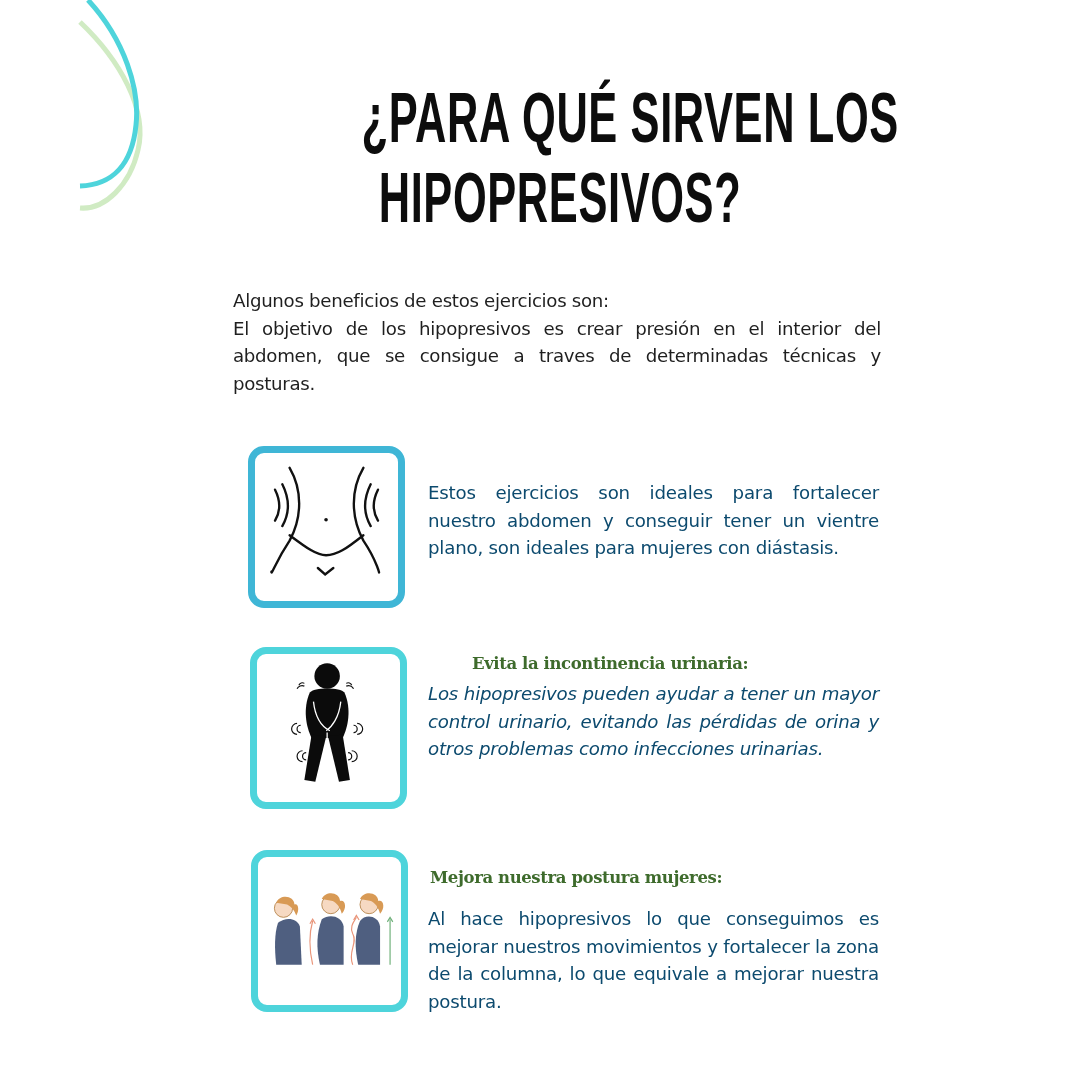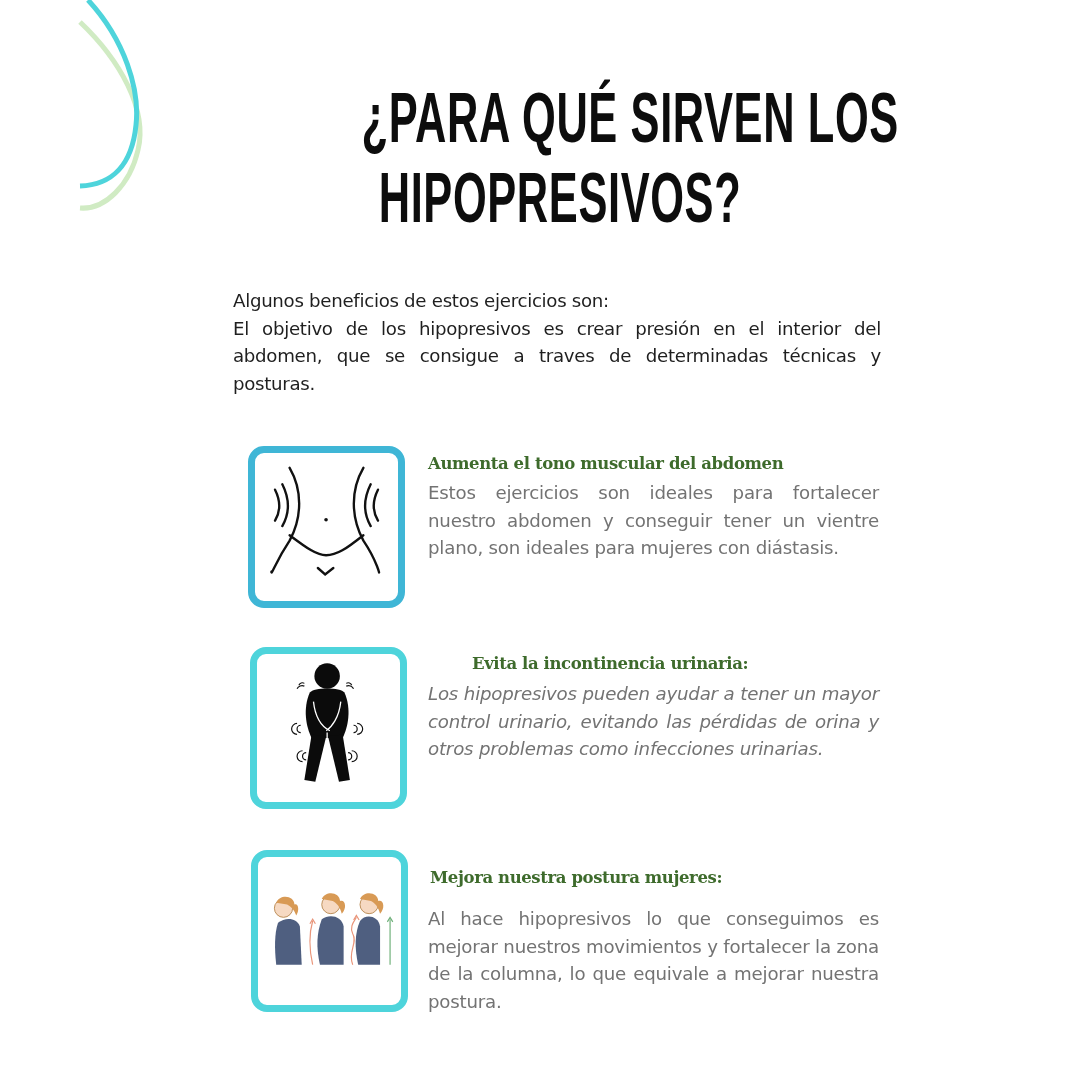--- a/index.html
+++ b/index.html
@@ -46,21 +46,21 @@
       font-family: "DejaVu Serif", serif;
       font-size: 16.5px; font-weight: 700;
       color: #3e6b2c;
       letter-spacing: -0.4px;
       white-space: nowrap;
     }
     .benefit .body {
       position: absolute; left: 180px; top: 33px; width: 451px;
       font-family: "DejaVu Sans", sans-serif;
       font-size: 18.2px; line-height: 27.5px;
-      color: #737373;
+      color: #0c4a6e;
       text-align: justify;
       letter-spacing: -0.2px;
     }
   </style>
 </head>
 <body>
 
 <svg class="deco-arcs" viewBox="0 0 200 230">
   <path d="M80 22 C 120 60, 148 110, 138 150 C 130 185, 105 210, 80 208" fill="none" stroke="#d0ebc3" stroke-width="5"></path>
   <path d="M88 0 C 125 40, 140 90, 136 125 C 132 165, 112 185, 80 186" fill="none" stroke="#4ed4db" stroke-width="5"></path>
@@ -91,21 +91,20 @@
         <path d="M30 34 C 38 50, 38 66, 30 80"></path>
 
         <path d="M135 40 C 129 52, 129 64, 135 74"></path>
         <path d="M127 34 C 119 50, 119 66, 127 80"></path>
 
         <path d="M69 126 L 77 133 L 86 126"></path>
       </g>
       <circle cx="78" cy="73" r="2" fill="#111"></circle>
     </svg>
   </div>
-  <div class="heading">Aumenta el tono muscular del abdomen</div>
   <div class="body">Estos ejercicios son ideales para fortalecer nuestro abdomen y conseguir tener un vientre plano,  son ideales para mujeres con diástasis.</div>
 </div>
 
 <div class="benefit" style="top:647px;">
   <div class="icon-frame" style="left:2px;">
     <svg viewBox="0 0 157 162">
       <g fill="#0b0b0b">
         <circle cx="77" cy="24" r="14"></circle>
         <path d="M58 42 C 62 36, 92 36, 96 42 C 104 60, 100 80, 94 92 L 60 92 C 54 80, 50 60, 58 42 Z"></path>
         <path d="M60 88 L 76 90 L 64 140 L 52 138 Z"></path>

